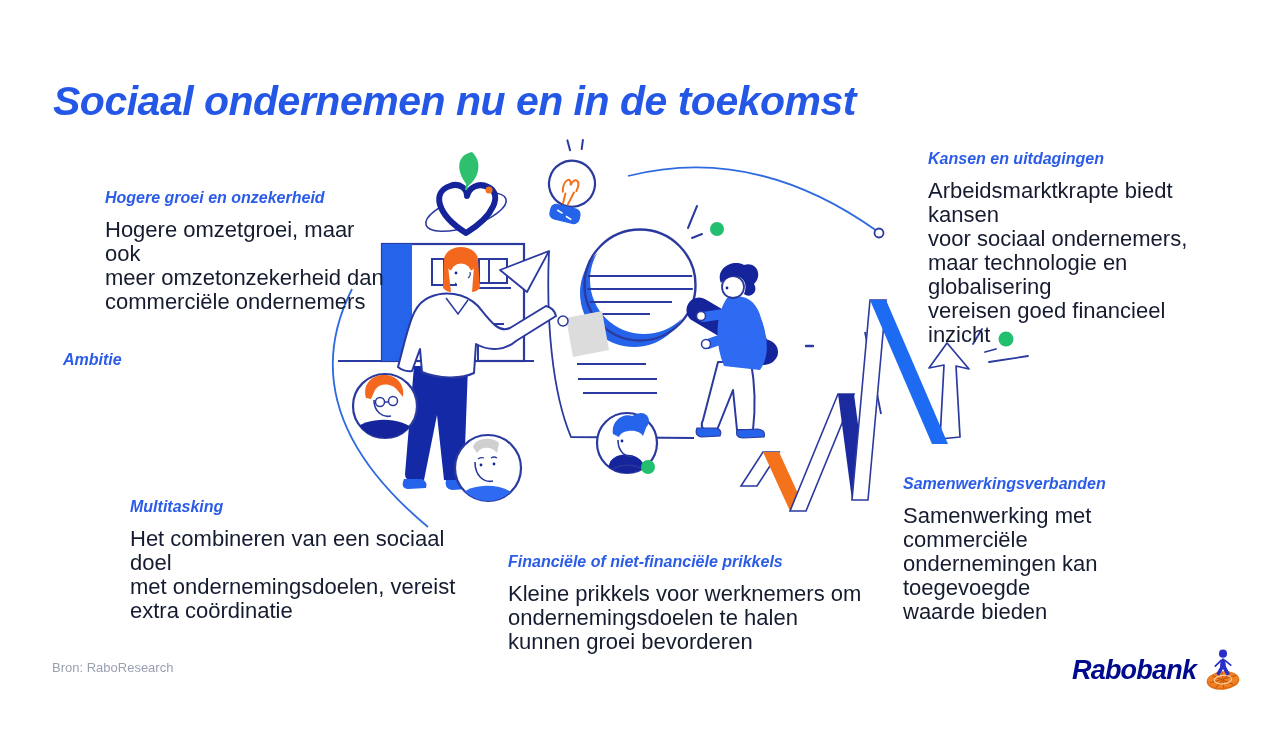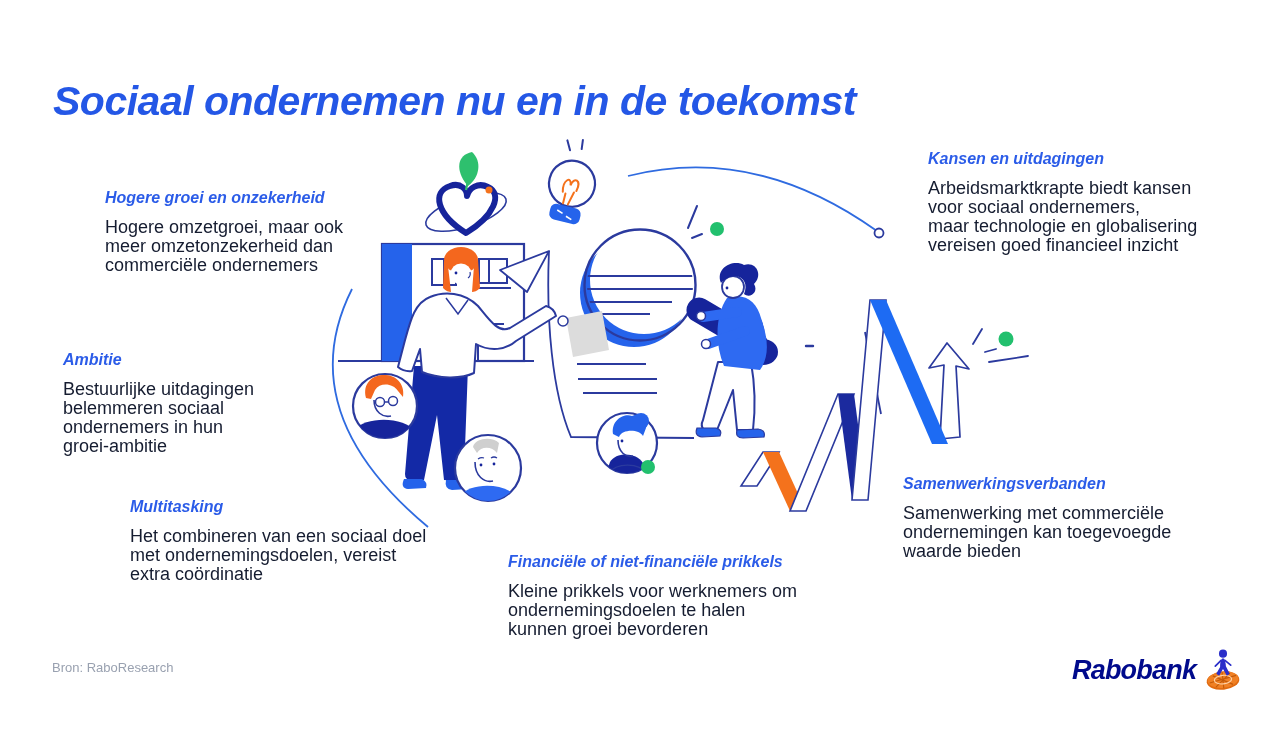--- a/index.html
+++ b/index.html
@@ -11,21 +11,21 @@
     position:absolute;left:53px;top:78px;
     font-size:41px;font-style:italic;font-weight:700;letter-spacing:-0.5px;
     color:#2457e6;white-space:nowrap;
   }
   .callout{position:absolute;}
   .callout .hd{
     font-size:16px;font-style:italic;font-weight:700;color:#2b5ce8;margin:0 0 11px 0;
     white-space:nowrap;
   }
   .callout .bd{
-    font-size:18px;line-height:19px;color:#151c30;white-space:pre-line;margin:0;
+    font-size:22px;line-height:24px;color:#151c30;white-space:pre-line;margin:0;
   }
   #c1{left:105px;top:189px;width:290px;}
   #c2{left:63px;top:351px;width:260px;}
   #c3{left:130px;top:498px;width:360px;}
   #c4{left:928px;top:150px;width:300px;}
   #c5{left:903px;top:475px;width:310px;}
   #c6{left:508px;top:553px;width:360px;}
   .source{
     position:absolute;left:52px;top:660px;font-size:13px;color:#99a1b0;
   }
@@ -203,24 +203,20 @@
   <div class="title">Sociaal ondernemen nu en in de toekomst</div>
 
   <div class="callout" id="c1">
     <p class="hd">Hogere groei en onzekerheid</p>
     <p class="bd">Hogere omzetgroei, maar ook
 meer omzetonzekerheid dan
 commerciële ondernemers</p>
   </div>
   <div class="callout" id="c2">
     <p class="hd">Ambitie</p>
-    <p class="bd">Bestuurlijke uitdagingen
-belemmeren sociaal
-ondernemers in hun
-groei-ambitie</p>
   </div>
   <div class="callout" id="c3">
     <p class="hd">Multitasking</p>
     <p class="bd">Het combineren van een sociaal doel
 met ondernemingsdoelen, vereist
 extra coördinatie</p>
   </div>
   <div class="callout" id="c4">
     <p class="hd">Kansen en uitdagingen</p>
     <p class="bd">Arbeidsmarktkrapte biedt kansen

